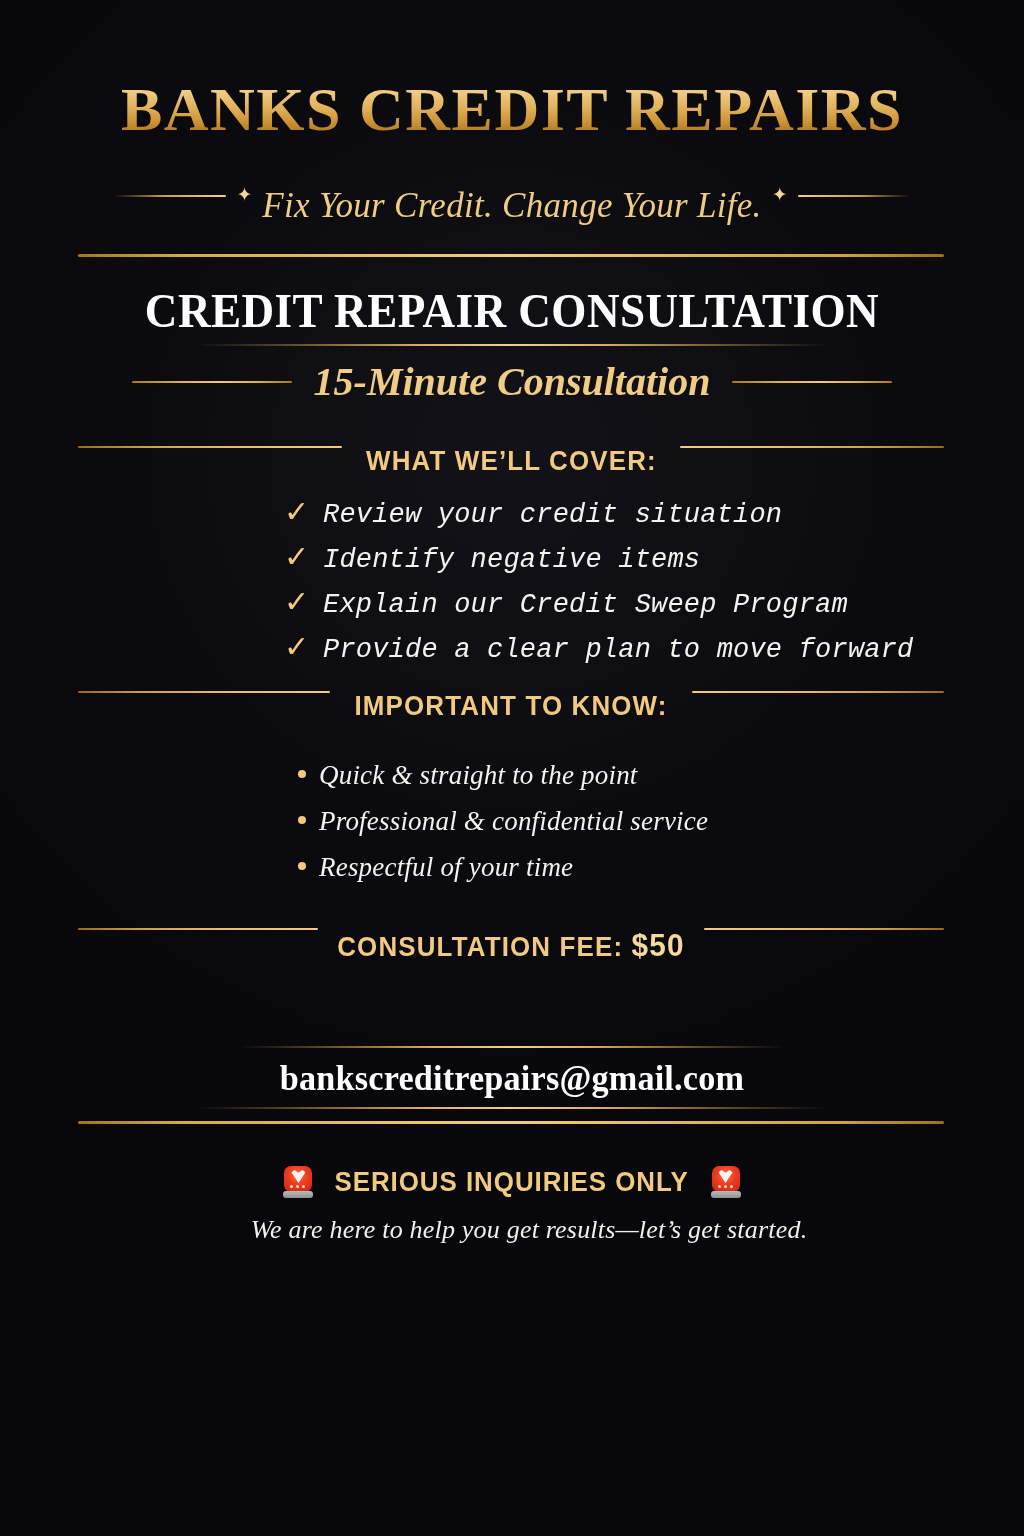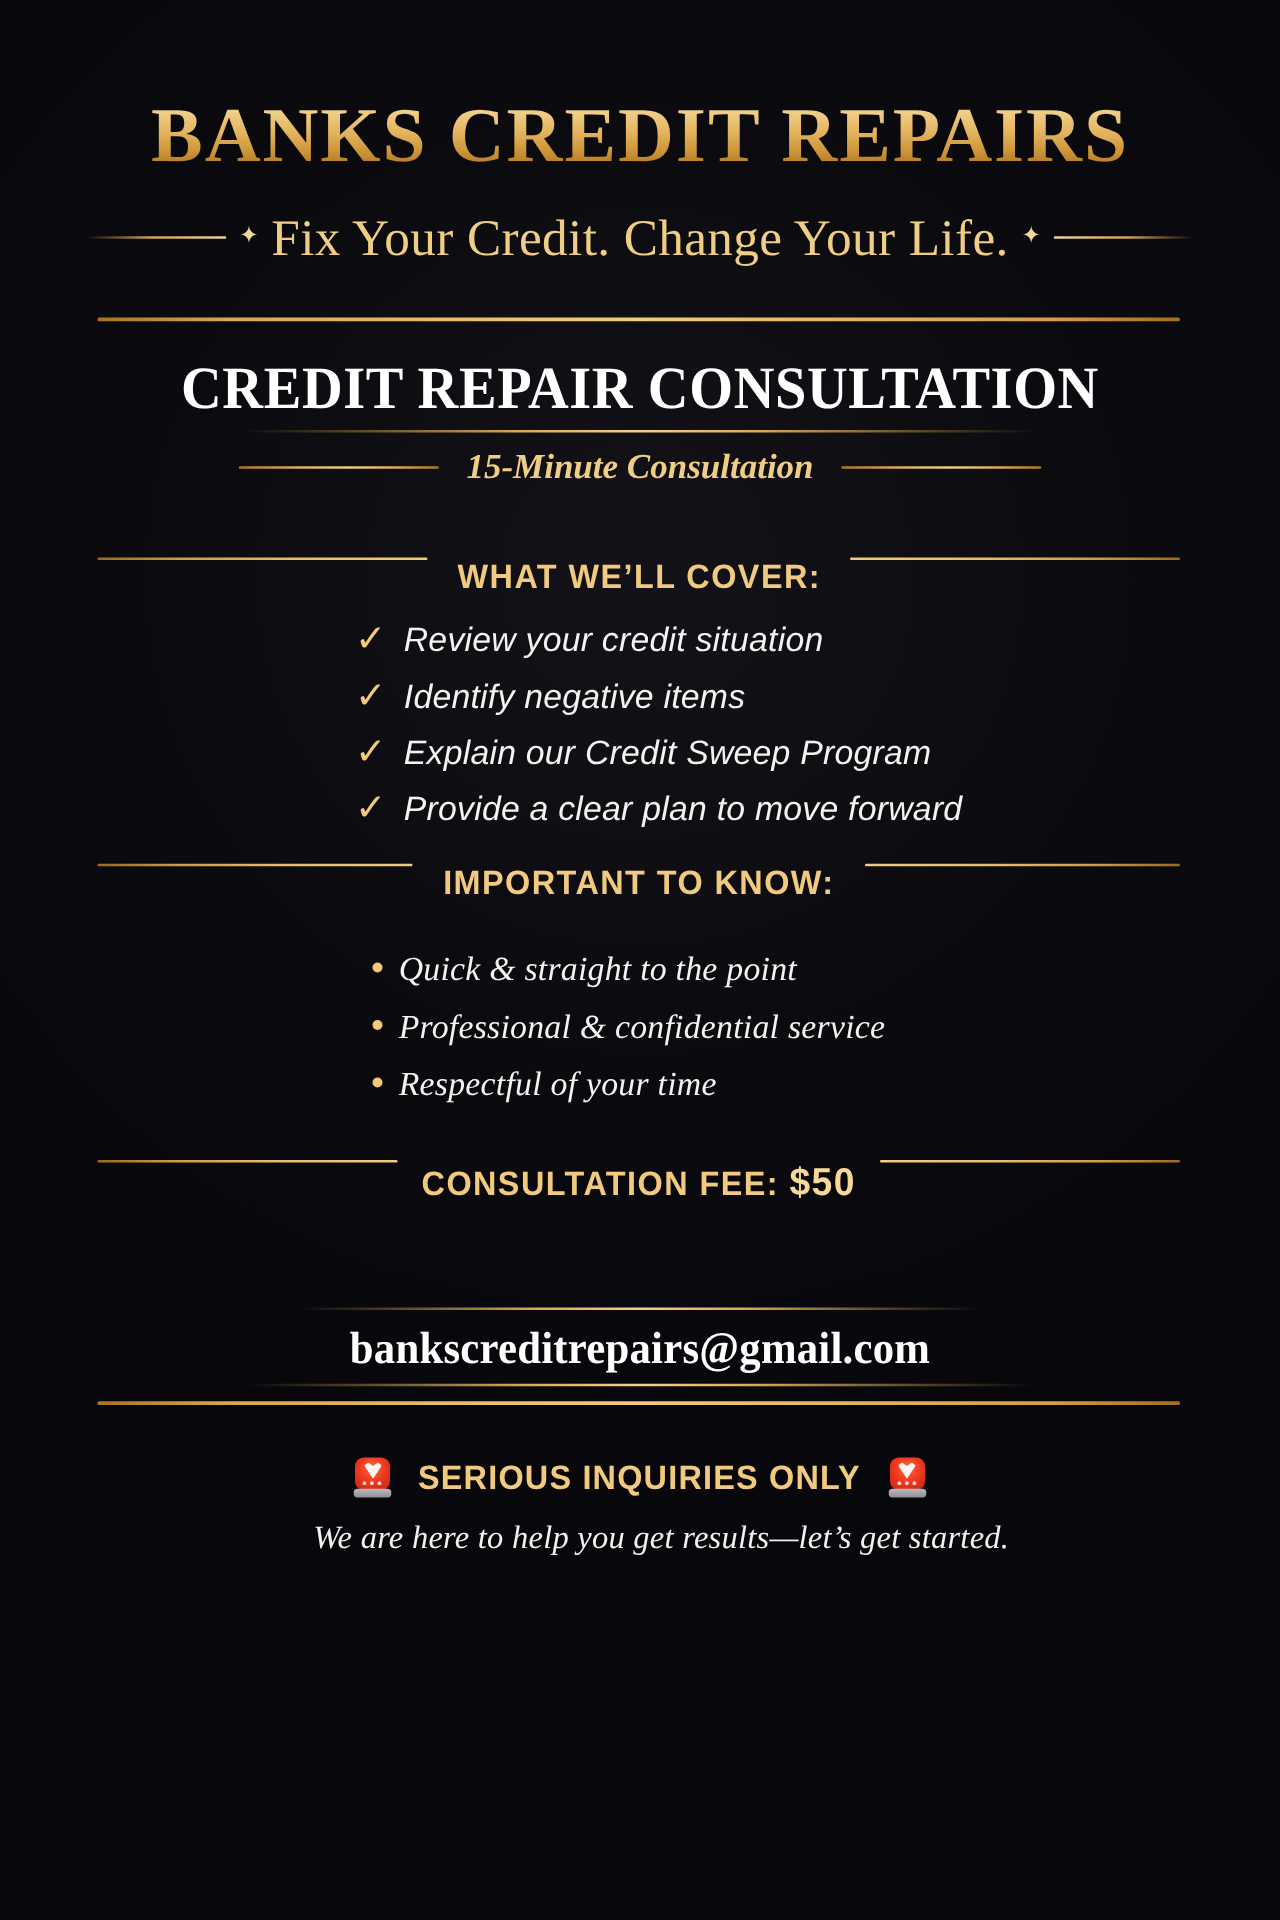--- a/index.html
+++ b/index.html
@@ -83,24 +83,26 @@
     background: linear-gradient(90deg, #f0d196 0%, #c9a052 55%, rgba(170,120,40,0) 100%);
   }
   .sparkle {
     font-size: 19px;
     line-height: 1;
     color: #f3d79a;
     margin-bottom: 3px;
   }
   .tagline {
     font-family: "Liberation Serif", serif;
-    font-size: 41px;
+    font-style: italic;
+    font-size: 35px;
     color: #efcd84;
     letter-spacing: 0.3px;
     white-space: nowrap;
+    margin-top: 20px;
   }
 
   
   .main-title {
     position: absolute;
     top: 283px;
     left: 0;
     width: 100%;
     text-align: center;
     font-family: "Liberation Serif", serif;
@@ -125,21 +127,21 @@
     height: 2px;
     width: 160px;
     border-radius: 2px;
     background: linear-gradient(90deg,
       #a8761f 0%, #dcae57 30%, #f0cb80 55%, #d9a84b 80%, #a8761f 100%);
   }
   .subtitle {
     font-family: "Liberation Serif", serif;
     font-style: italic;
     font-weight: bold;
-    font-size: 28px;
+    font-size: 40px;
     color: #f0cd85;
     white-space: nowrap;
   }
 
   
   .section-head {
     position: absolute;
     left: 78px;
     width: 866px;
     display: flex;
@@ -184,21 +186,21 @@
     height: 45px;
   }
   .check-mark {
     flex: 0 0 auto;
     font-size: 30px;
     line-height: 1;
     color: #f4c97c;
     width: 24px;
   }
   .check-text {
-    font-family: Liberation Sans, sans-serif;
+    font-family: Liberation Mono, monospace;
     font-style: italic;
     font-size: 27px;
     color: #f4f3f0;
     letter-spacing: 0.2px;
     white-space: nowrap;
   }
 
   .bullet-list {
     position: absolute;
     left: 298px;

